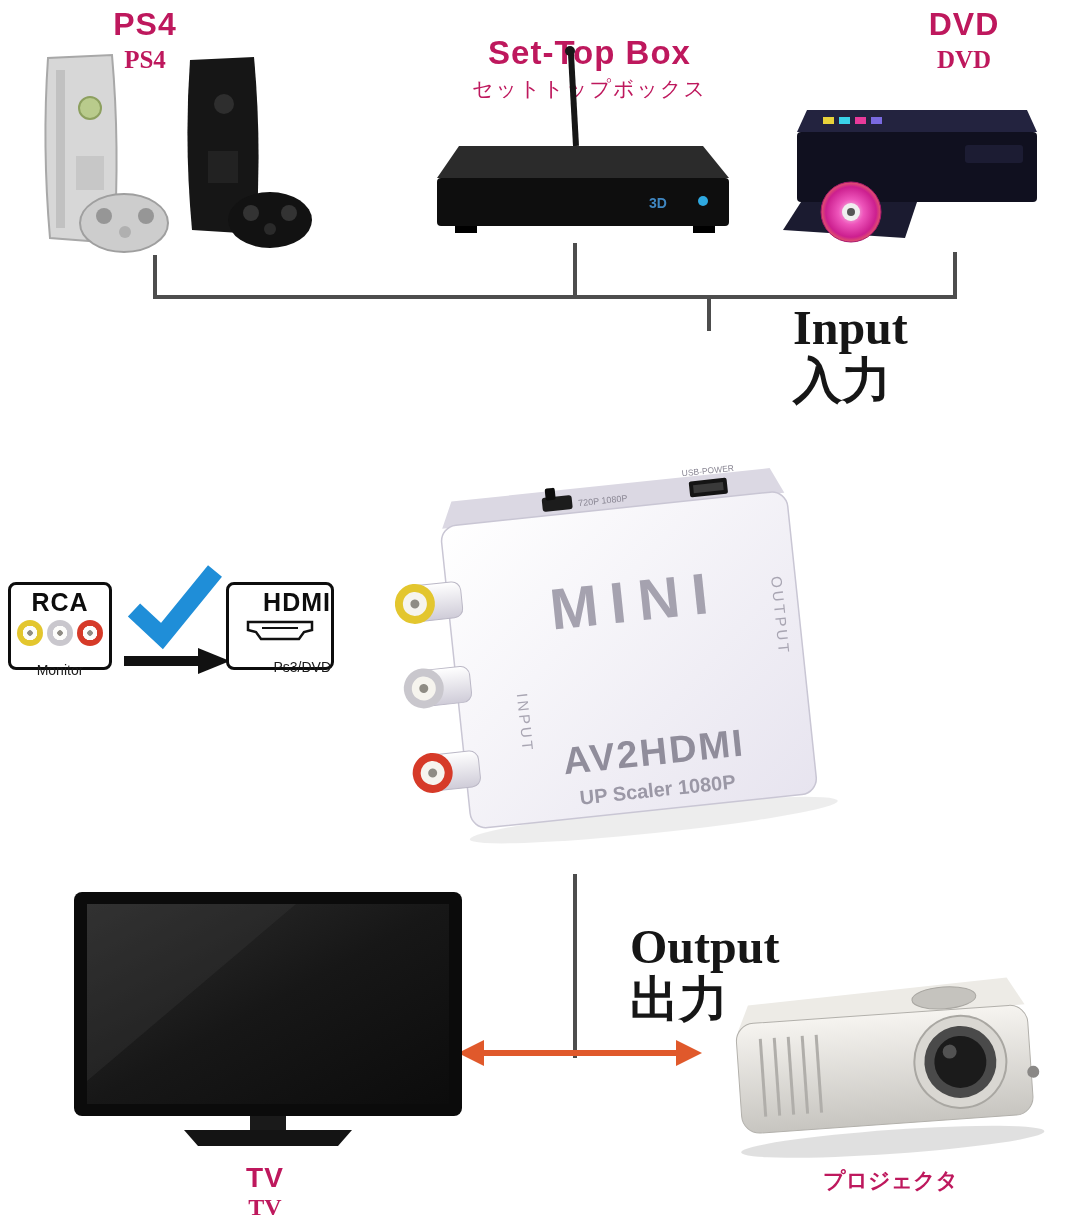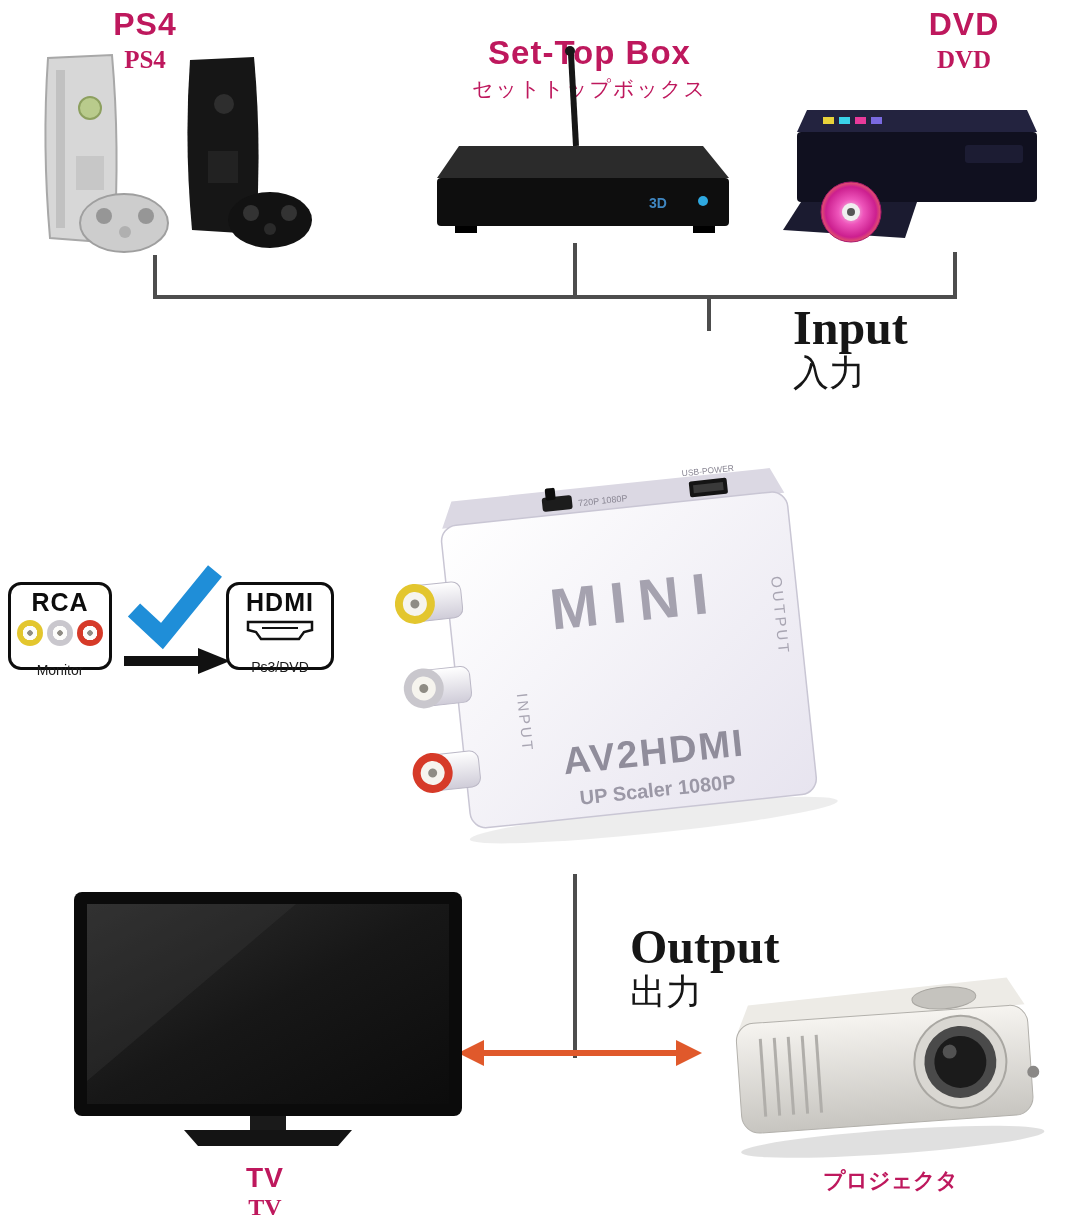--- a/index.html
+++ b/index.html
@@ -16,24 +16,24 @@
   .dev-label .ja { font-size:25px; font-weight:700; font-family:"Liberation Serif","DejaVu Serif",serif; margin-top:3px; }
   .dev-label.settop .en { font-size:33px; font-weight:700; }
   .dev-label.settop .ja { font-size:21px; font-weight:400; font-family:"Liberation Sans",sans-serif; letter-spacing:2px; }
 
   
   .line { position:absolute; background:#4d4d4d; }
 
   
   .flow-label { position:absolute; color:#161616; }
   .flow-label .en { font-family:"Liberation Serif","DejaVu Serif",serif; font-weight:700; font-size:48px; line-height:1.05; }
-  .flow-label .ja { font-family:"Liberation Serif","DejaVu Serif",serif; font-weight:400; font-size:36px; line-height:1.15; }
-
-  
-  .conn-box { position:absolute; border:3px solid #0d0d0d; border-radius:13px; background:#fff; text-align:center; padding-top:3px; }
+  .flow-label .ja { font-family:"Liberation Serif","DejaVu Serif",serif; font-weight:700; font-size:49px; line-height:1.15; }
+
+  
+  .conn-box { position:absolute; border:3px solid #0d0d0d; border-radius:8px; background:#fff; text-align:center; padding-top:3px; }
   .conn-box .title { font-size:25px; font-weight:700; letter-spacing:1px; color:#0d0d0d; }
   .conn-box .caption { font-size:14px; color:#1a1a1a; margin-top:16px; }
   .rca-dots { margin-top:3px; height:26px; }
   .rca-dot { display:inline-block; width:26px; height:26px; border-radius:50%; margin:0 2px; vertical-align:top; }
   .rca-dot.y { background:radial-gradient(circle,#8f8c84 0 2.5px,#fdfdfb 3px 7px,#e3c62e 7.5px); }
   .rca-dot.w { background:radial-gradient(circle,#8f8c84 0 2.5px,#fdfdfb 3px 7px,#c9c7cd 7.5px); }
   .rca-dot.r { background:radial-gradient(circle,#8f8c84 0 2.5px,#fdfdfb 3px 7px,#d63a28 7.5px); }
 
   
   .arrow-shaft { position:absolute; height:6px; background:#e0592b; }
@@ -143,21 +143,21 @@
   </div>
 
   <svg class="abs" style="left:118px;top:564px;" width="116" height="112" viewBox="0 0 116 112">
     <path d="M16 46 L44 72 L97 7" stroke="#1f8ed8" stroke-width="18" fill="none"></path>
     <g>
       <line x1="6" y1="97" x2="82" y2="97" stroke="#111" stroke-width="10"></line>
       <polygon points="80,84 112,97 80,110" fill="#111"></polygon>
     </g>
   </svg>
 
-  <div class="conn-box" style="left:226px;top:582px;width:108px;height:88px;">
+  <div class="conn-box" style="left:226px;top:582px;width:108px;height:88px;text-align:right;">
     <div class="title">HDMI</div>
     <svg width="76" height="24" viewBox="0 0 76 24" style="margin:2px auto 0;display:block;">
       <path d="M6 3 L70 3 L70 11 L62 13 L57 20 L19 20 L14 13 L6 11 Z" fill="#fff" stroke="#111" stroke-width="2.5"></path>
       <line x1="20" y1="9" x2="56" y2="9" stroke="#111" stroke-width="2"></line>
     </svg>
     <div class="caption">Ps3/DVD</div>
   </div>
 
   <svg class="abs" style="left:406px;top:422px;" width="440" height="420" viewBox="0 0 440 420">
     <defs>

